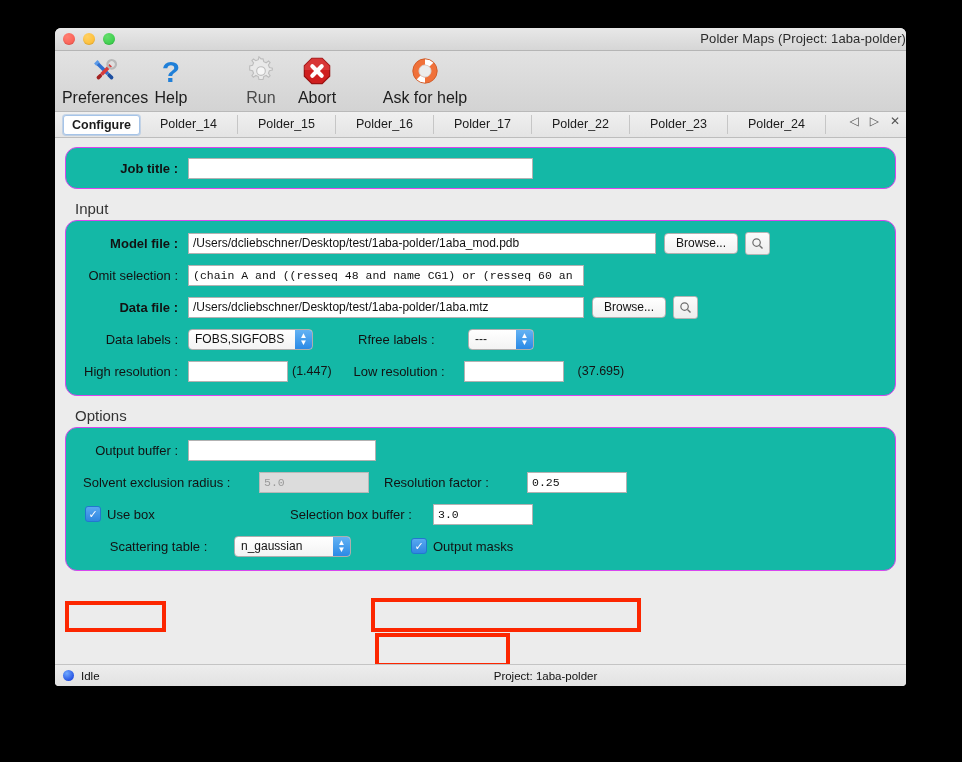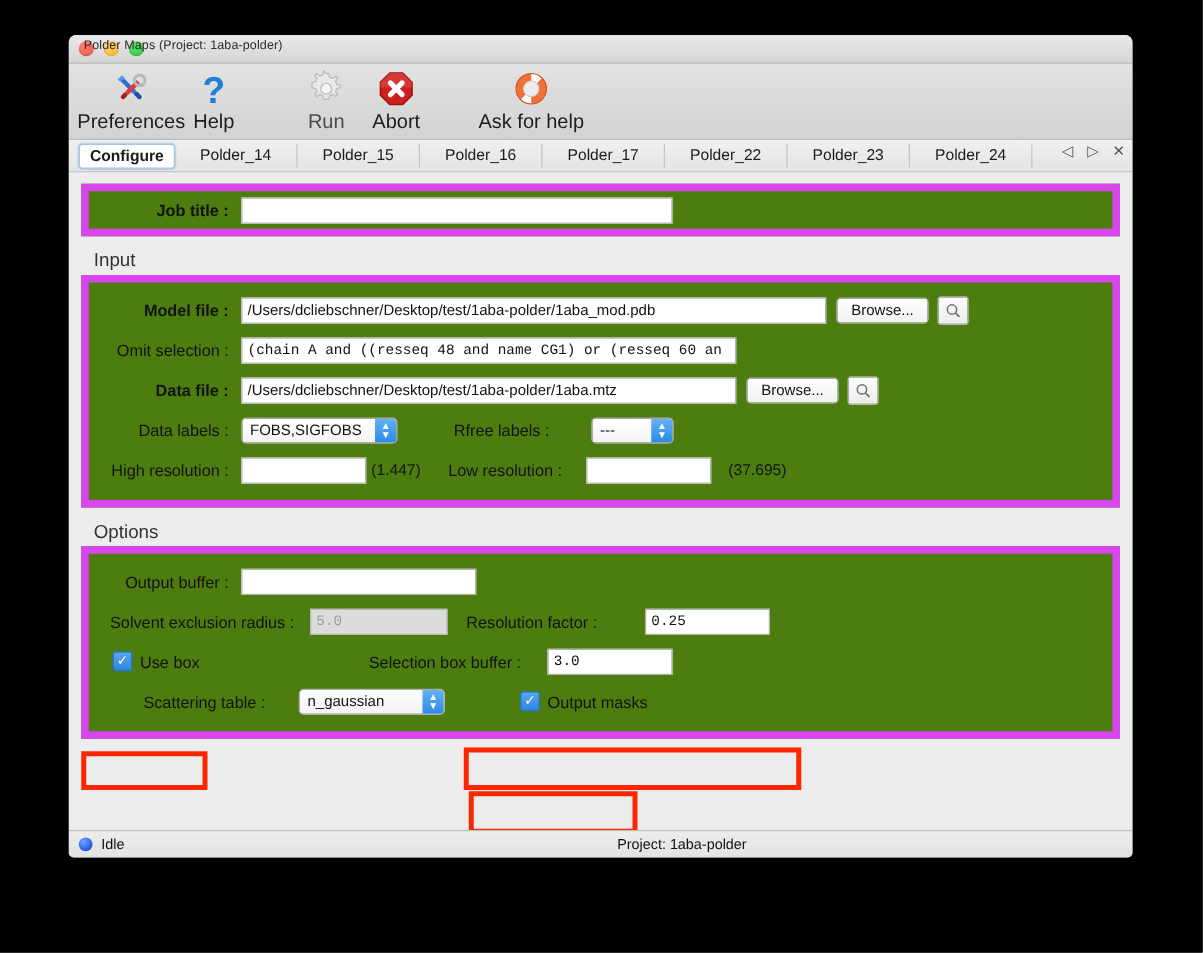--- a/index.html
+++ b/index.html
@@ -55,22 +55,22 @@
     border-radius: 50%;
     box-shadow: inset 0 -1px 1px rgba(0,0,0,0.12);
   }
   .tl-close { background: radial-gradient(circle at 35% 30%, #ff7f72, #f9544a); }
   .tl-min   { background: radial-gradient(circle at 35% 30%, #ffd062, #fdb827); }
   .tl-max   { background: radial-gradient(circle at 35% 30%, #65dd6b, #2bc940); }
 
   .window-title {
     position: absolute;
     left: 12px; right: 0; top: 3px;
-    text-align: left;
-    font-size: 10px;
+    text-align: right;
+    font-size: 13px;
     color: #2c2c2c;
     letter-spacing: 0.1px;
   }
 
   
   .toolbar {
     flex: 0 0 auto;
     height: 61px;
     background: linear-gradient(to bottom, #e2e2e2 0%, #d3d3d3 100%);
     border-bottom: 1px solid #b9b9b9;
@@ -153,23 +153,23 @@
   .content {
     flex: 1 1 auto;
     background: #ececec;
     padding: 9px 10px 0 10px;
     box-sizing: border-box;
     overflow: hidden;
     position: relative;
   }
 
   .panel {
-    background: #4d7c0f;
-    border: 6px solid #d946ef;
-    border-radius: 0;
+    background: #14b8a6;
+    border: 1px solid #d946ef;
+    border-radius: 12px;
     box-sizing: border-box;
   }
 
   .section-label {
     font-size: 15px;
     color: #333;
     margin: 0 0 3px 10px;
   }
 
   .row {
@@ -502,21 +502,21 @@
       <div class="section-label" style="margin-top:11px;">Options</div>
       <div class="panel" style="padding:6px 0 8px 0; position:relative;">
 
         <div class="row">
           <div class="lbl" style="width:112px;">Output buffer :</div>
           <input class="txt" type="text" style="width: 188px; margin-left: 10px;" value="">
         </div>
 
         <div class="row">
           <div class="lbl" style="width:177px; text-align:left; padding-left:17px; box-sizing:border-box;">Solvent exclusion radius :</div>
-          <input class="txt mono disabled" type="text" disabled="" style="width: 110px; margin-left: 0px;" value="5.0">
+          <input class="txt mono disabled" type="text" disabled="" style="width: 110px; margin-left: 16px;" value="5.0">
           <div class="lbl" style="width:143px; margin-left:15px; text-align:left;">Resolution factor :</div>
           <input class="txt mono" type="text" style="width: 100px;" value="0.25">
         </div>
 
         <div class="row">
           <label class="chk" style="margin-left:19px; width:160px;">
             <span class="chkbox">✓</span>
             <span>Use box</span>
           </label>
           <div class="lbl" style="width:143px; margin-left:45px; text-align:left;">Selection box buffer :</div>

